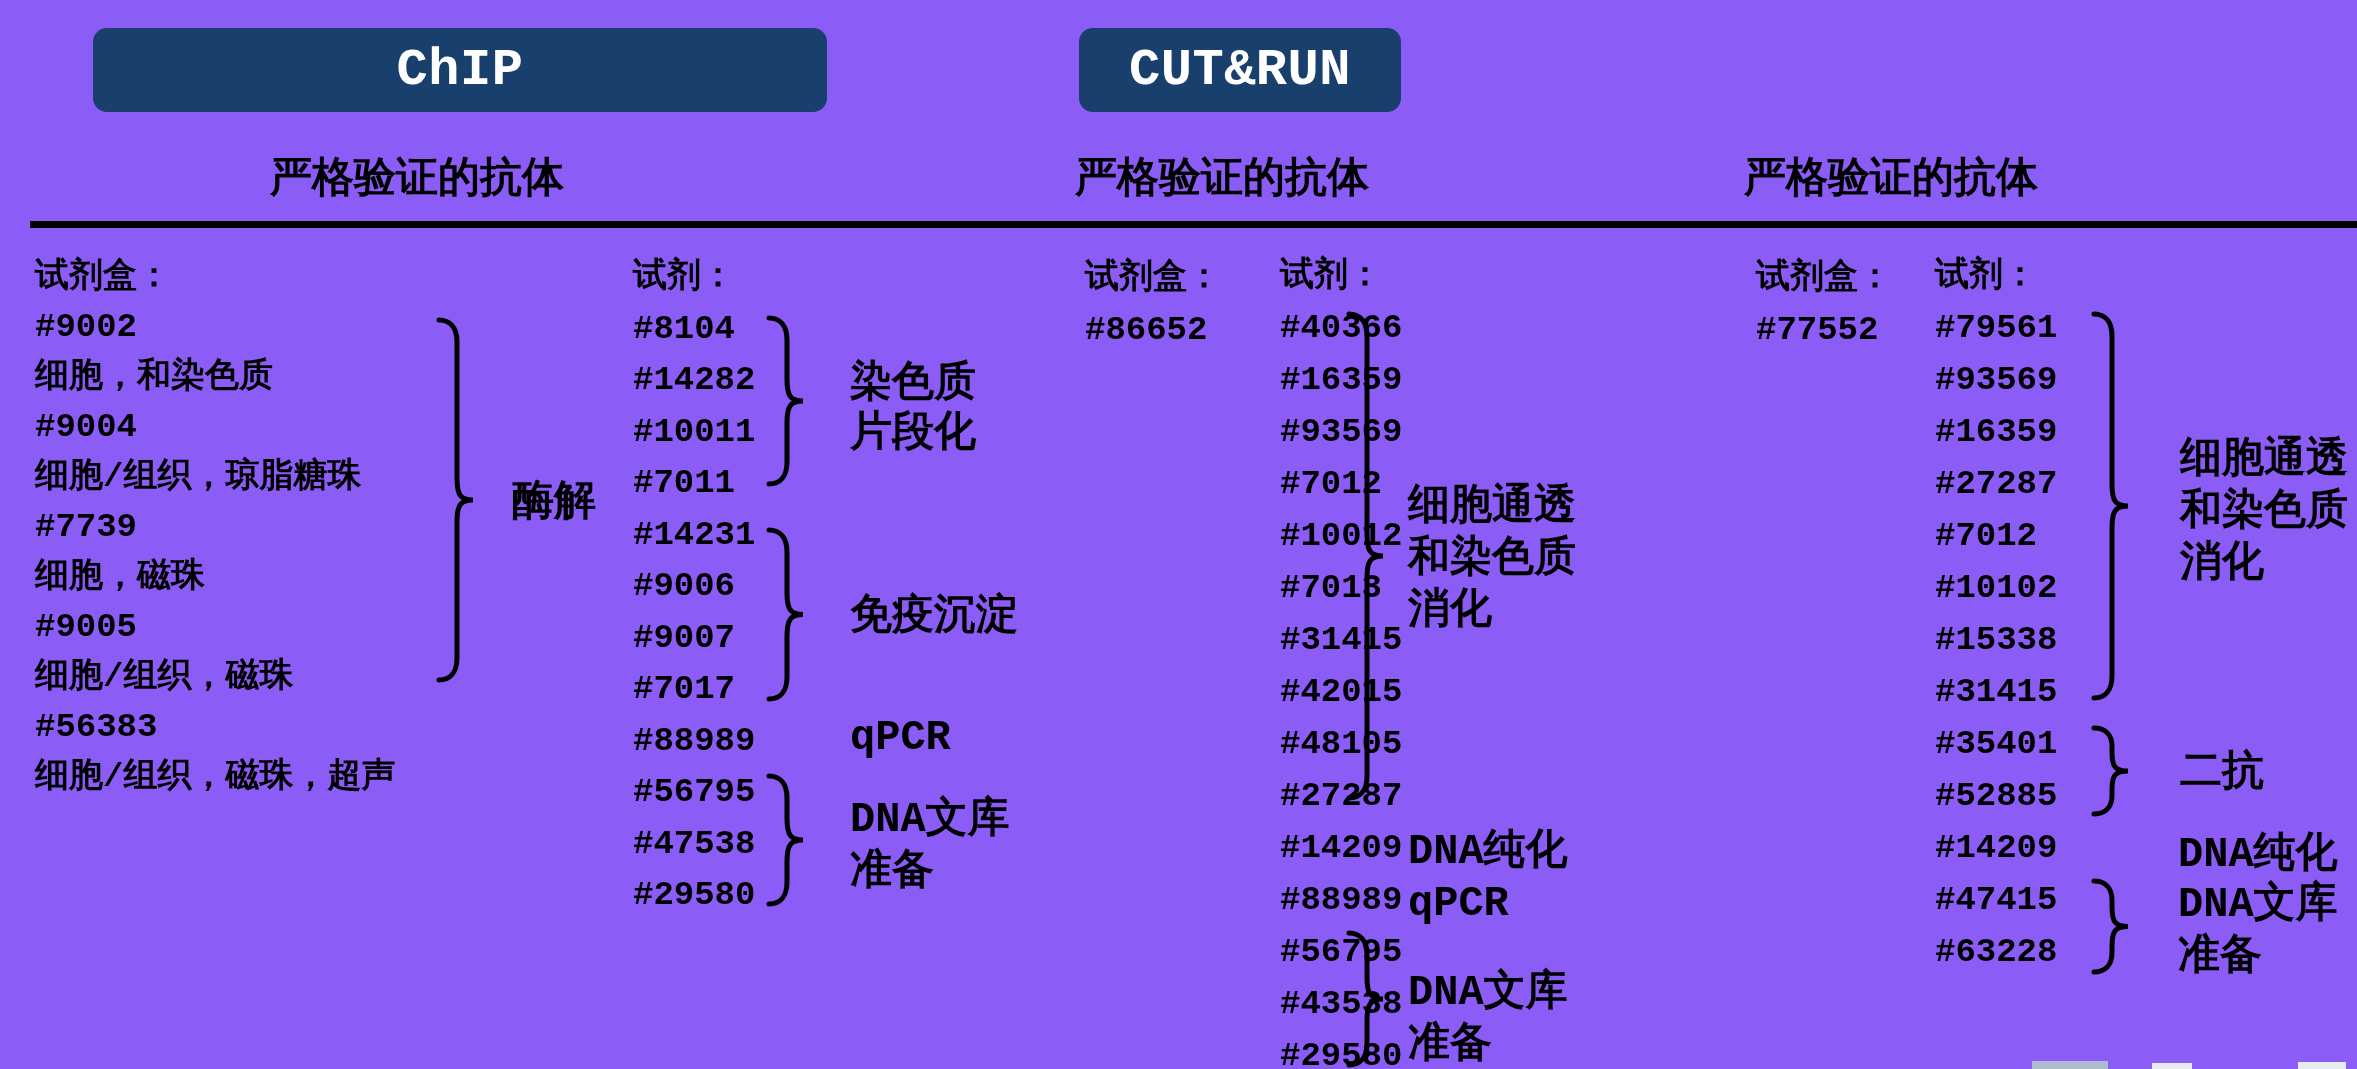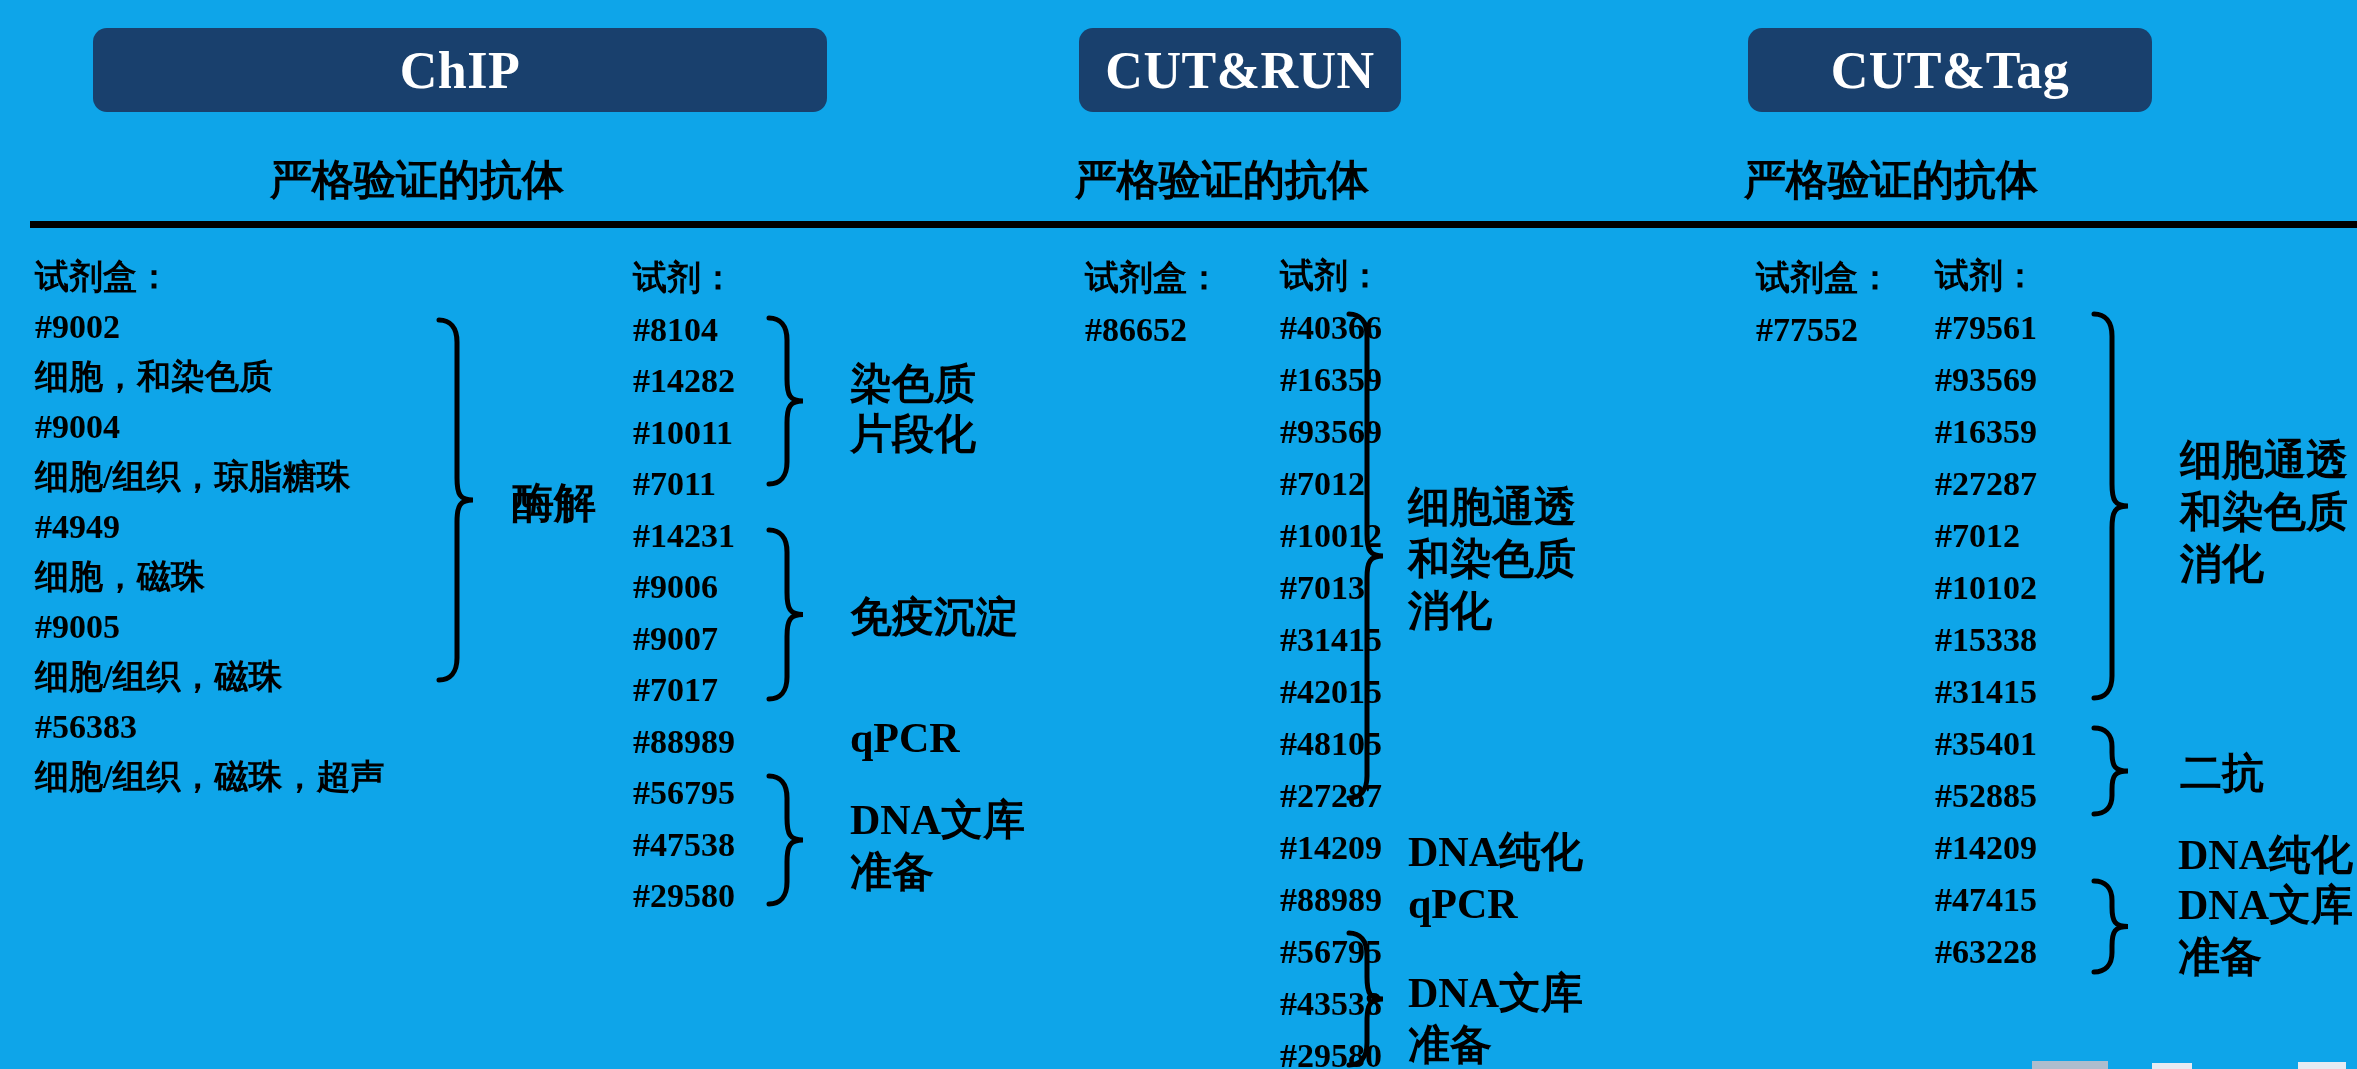--- a/index.html
+++ b/index.html
@@ -1,17 +1,17 @@
 <!DOCTYPE html>
 <html><head>
 <meta charset="utf-8">
 <style>
   html,body{margin:0;padding:0;background:#ffffff;overflow:hidden}
-  .canvas{position:relative;width:2357px;height:1069px;background:#0ea5e9;
-          font-family:Liberation Serif, serif;font-weight:bold;color:#000}
+  .canvas{position:relative;width:2357px;height:1069px;background:#8b5cf6;
+          font-family:Liberation Mono, monospace;font-weight:bold;color:#000}
   .badge{position:absolute;top:28px;height:84px;border-radius:14px;
          display:flex;align-items:center;justify-content:center;
          color:#fff;font-size:52px;letter-spacing:0.5px}
   .subtitle{position:absolute;top:157px;width:400px;text-align:left;
             font-size:42px;line-height:46px;white-space:nowrap}
   .divider{position:absolute;left:30px;top:221px;width:2327px;height:7px;background:#000}
   .col{position:absolute;font-size:34px;white-space:nowrap}
   .glabel{position:absolute;font-size:42px;line-height:52px;white-space:nowrap}
   .brace{position:absolute}
   .wm{position:absolute;background:#aebdcd}
@@ -45,38 +45,35 @@
 <body>
 
 <div class="canvas">
 
   <div class="badge" id="chip-badge" style="background:#19406D">
       <span>ChIP</span>
     </div>
   <div class="badge" id="cutrun-badge" style="background:#19406D">
       <span>CUT&amp;RUN</span>
     </div>
-  <div class="badge" id="cuttag-badge" style="background:#19406D">
-      <span>CUT&amp;Tag</span>
-    </div>
 
   <div class="subtitle" id="chip-sub">严格验证的抗体</div>
   <div class="subtitle" id="cutrun-sub">严格验证的抗体</div>
   <div class="subtitle" id="cuttag-sub">严格验证的抗体</div>
 
   <div class="divider"></div>
 
   <div class="col" id="chip-col1">
     <div>试剂盒：</div>
     <div>
         <div>#9002</div>
         <div>细胞，和染色质</div>
         <div>#9004</div>
         <div>细胞/组织，琼脂糖珠</div>
-        <div>#4949</div>
+        <div>#7739</div>
         <div>细胞，磁珠</div>
         <div>#9005</div>
         <div>细胞/组织，磁珠</div>
         <div>#56383</div>
         <div>细胞/组织，磁珠，超声</div>
       </div>
   </div>
 
   <div class="col" id="chip-col2">
     <div>试剂：</div>

